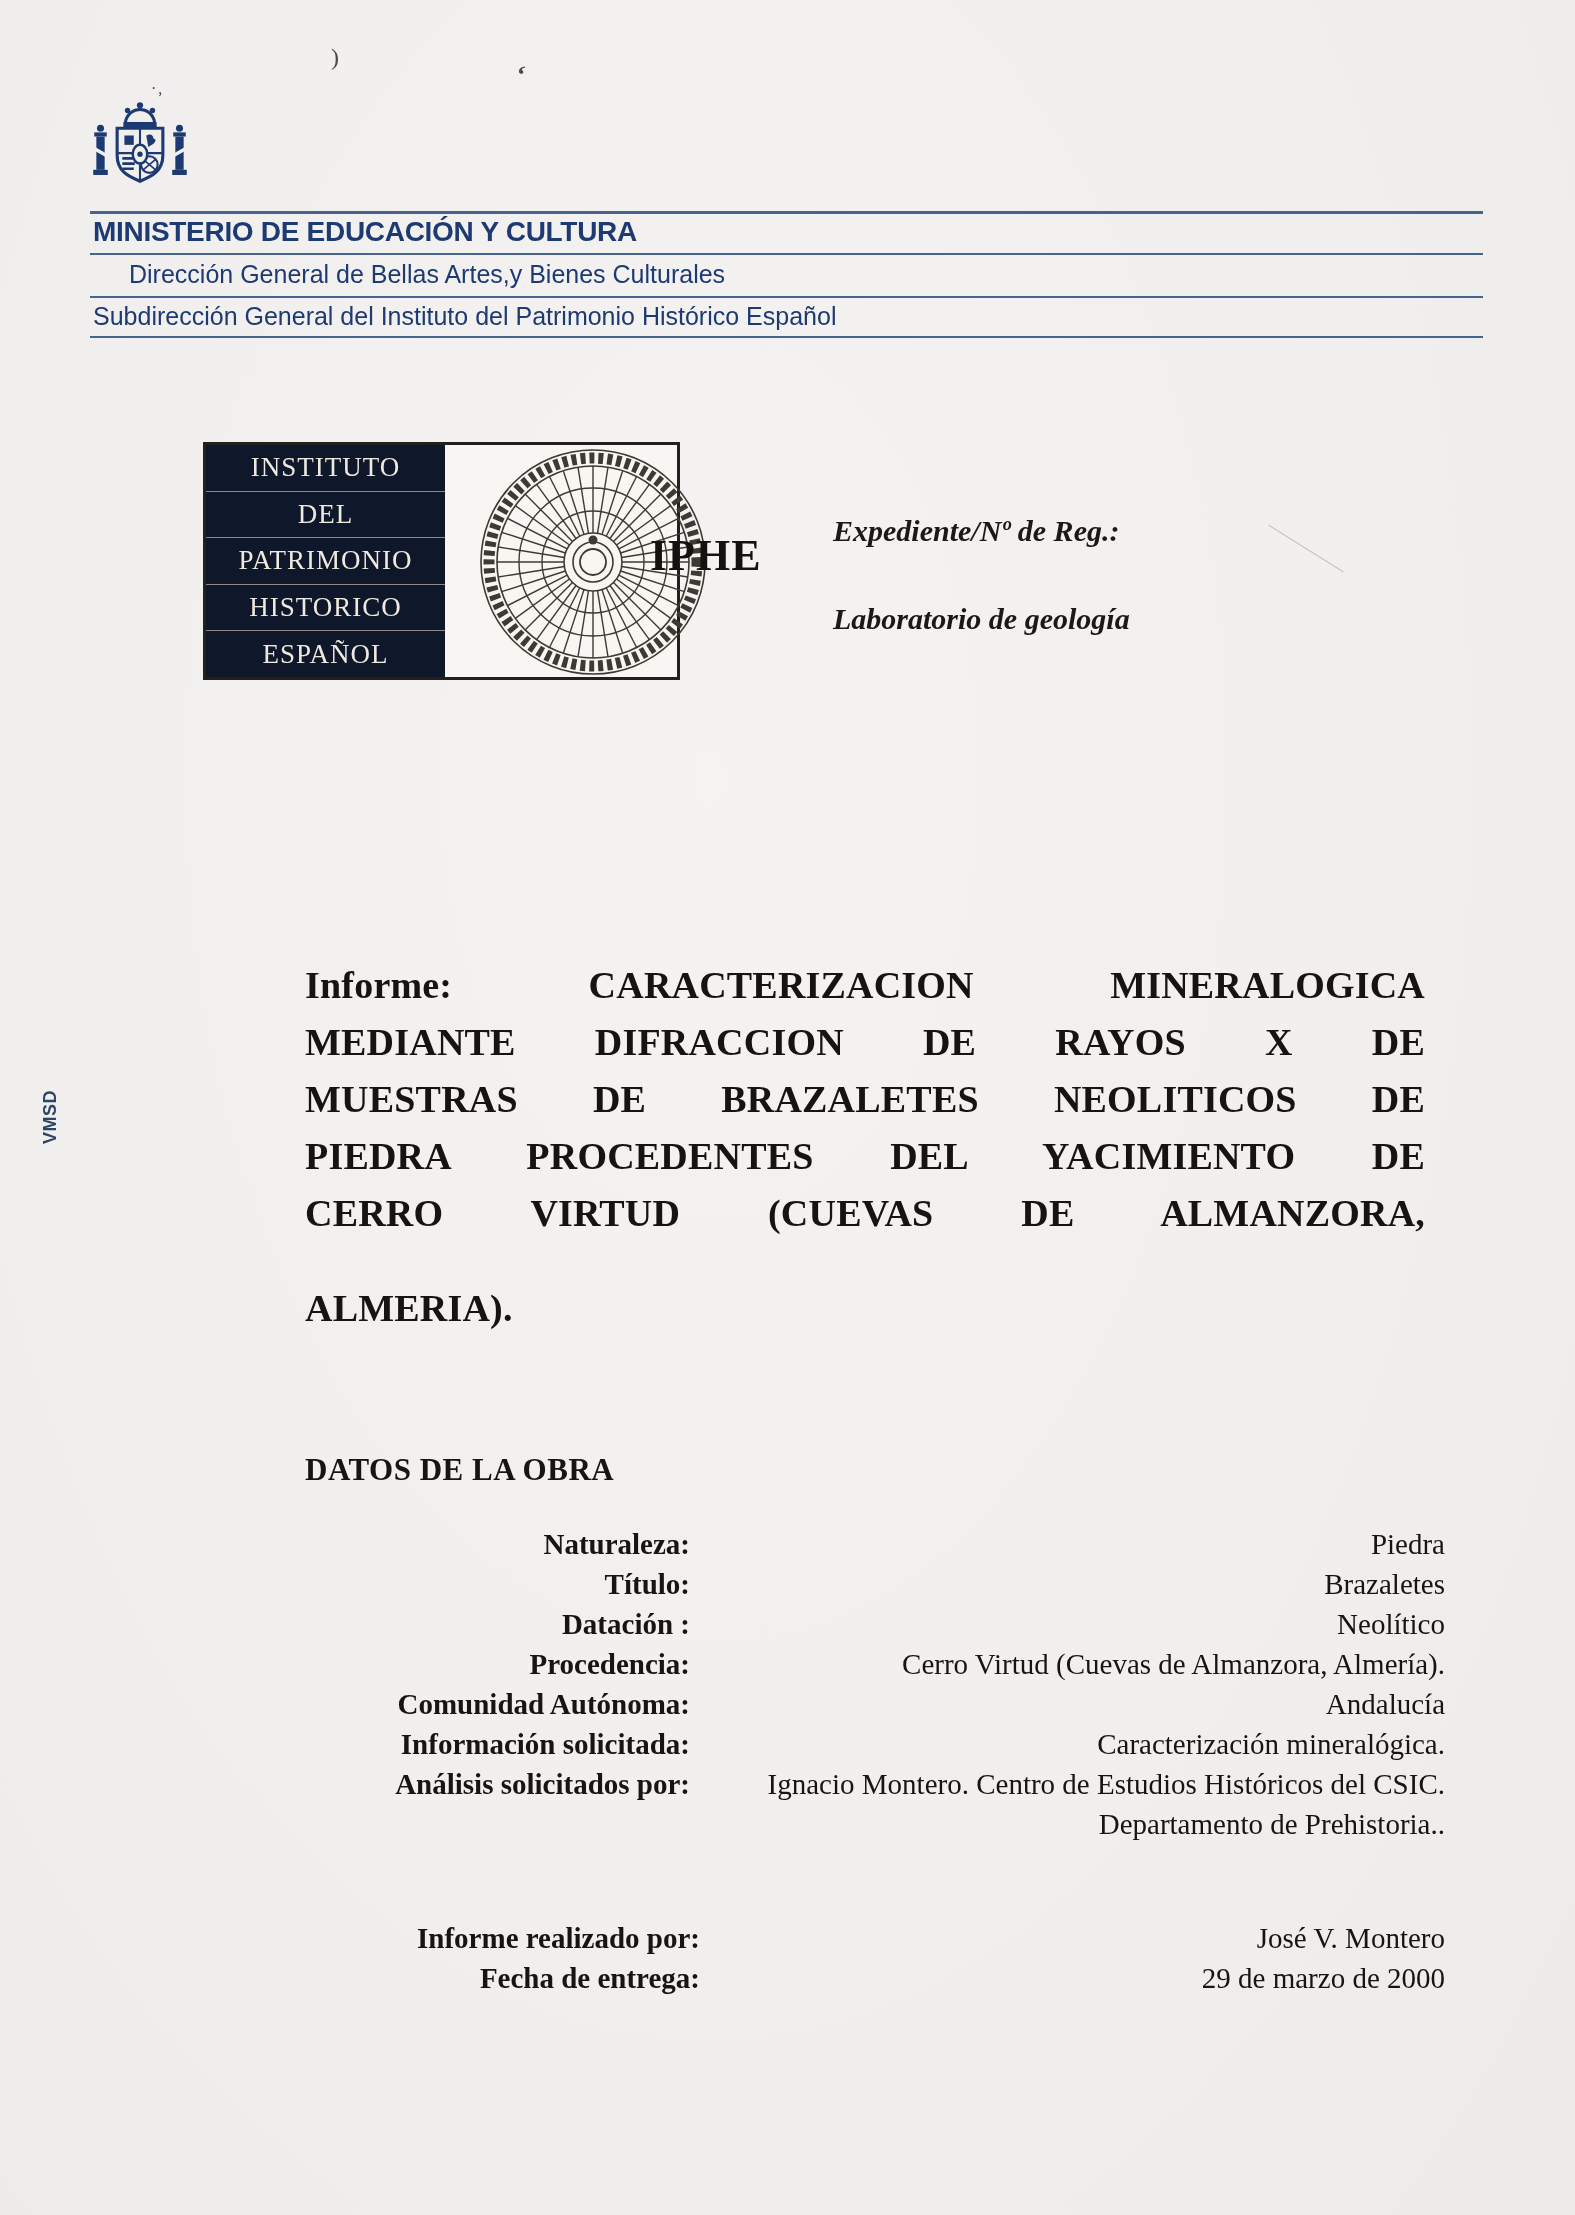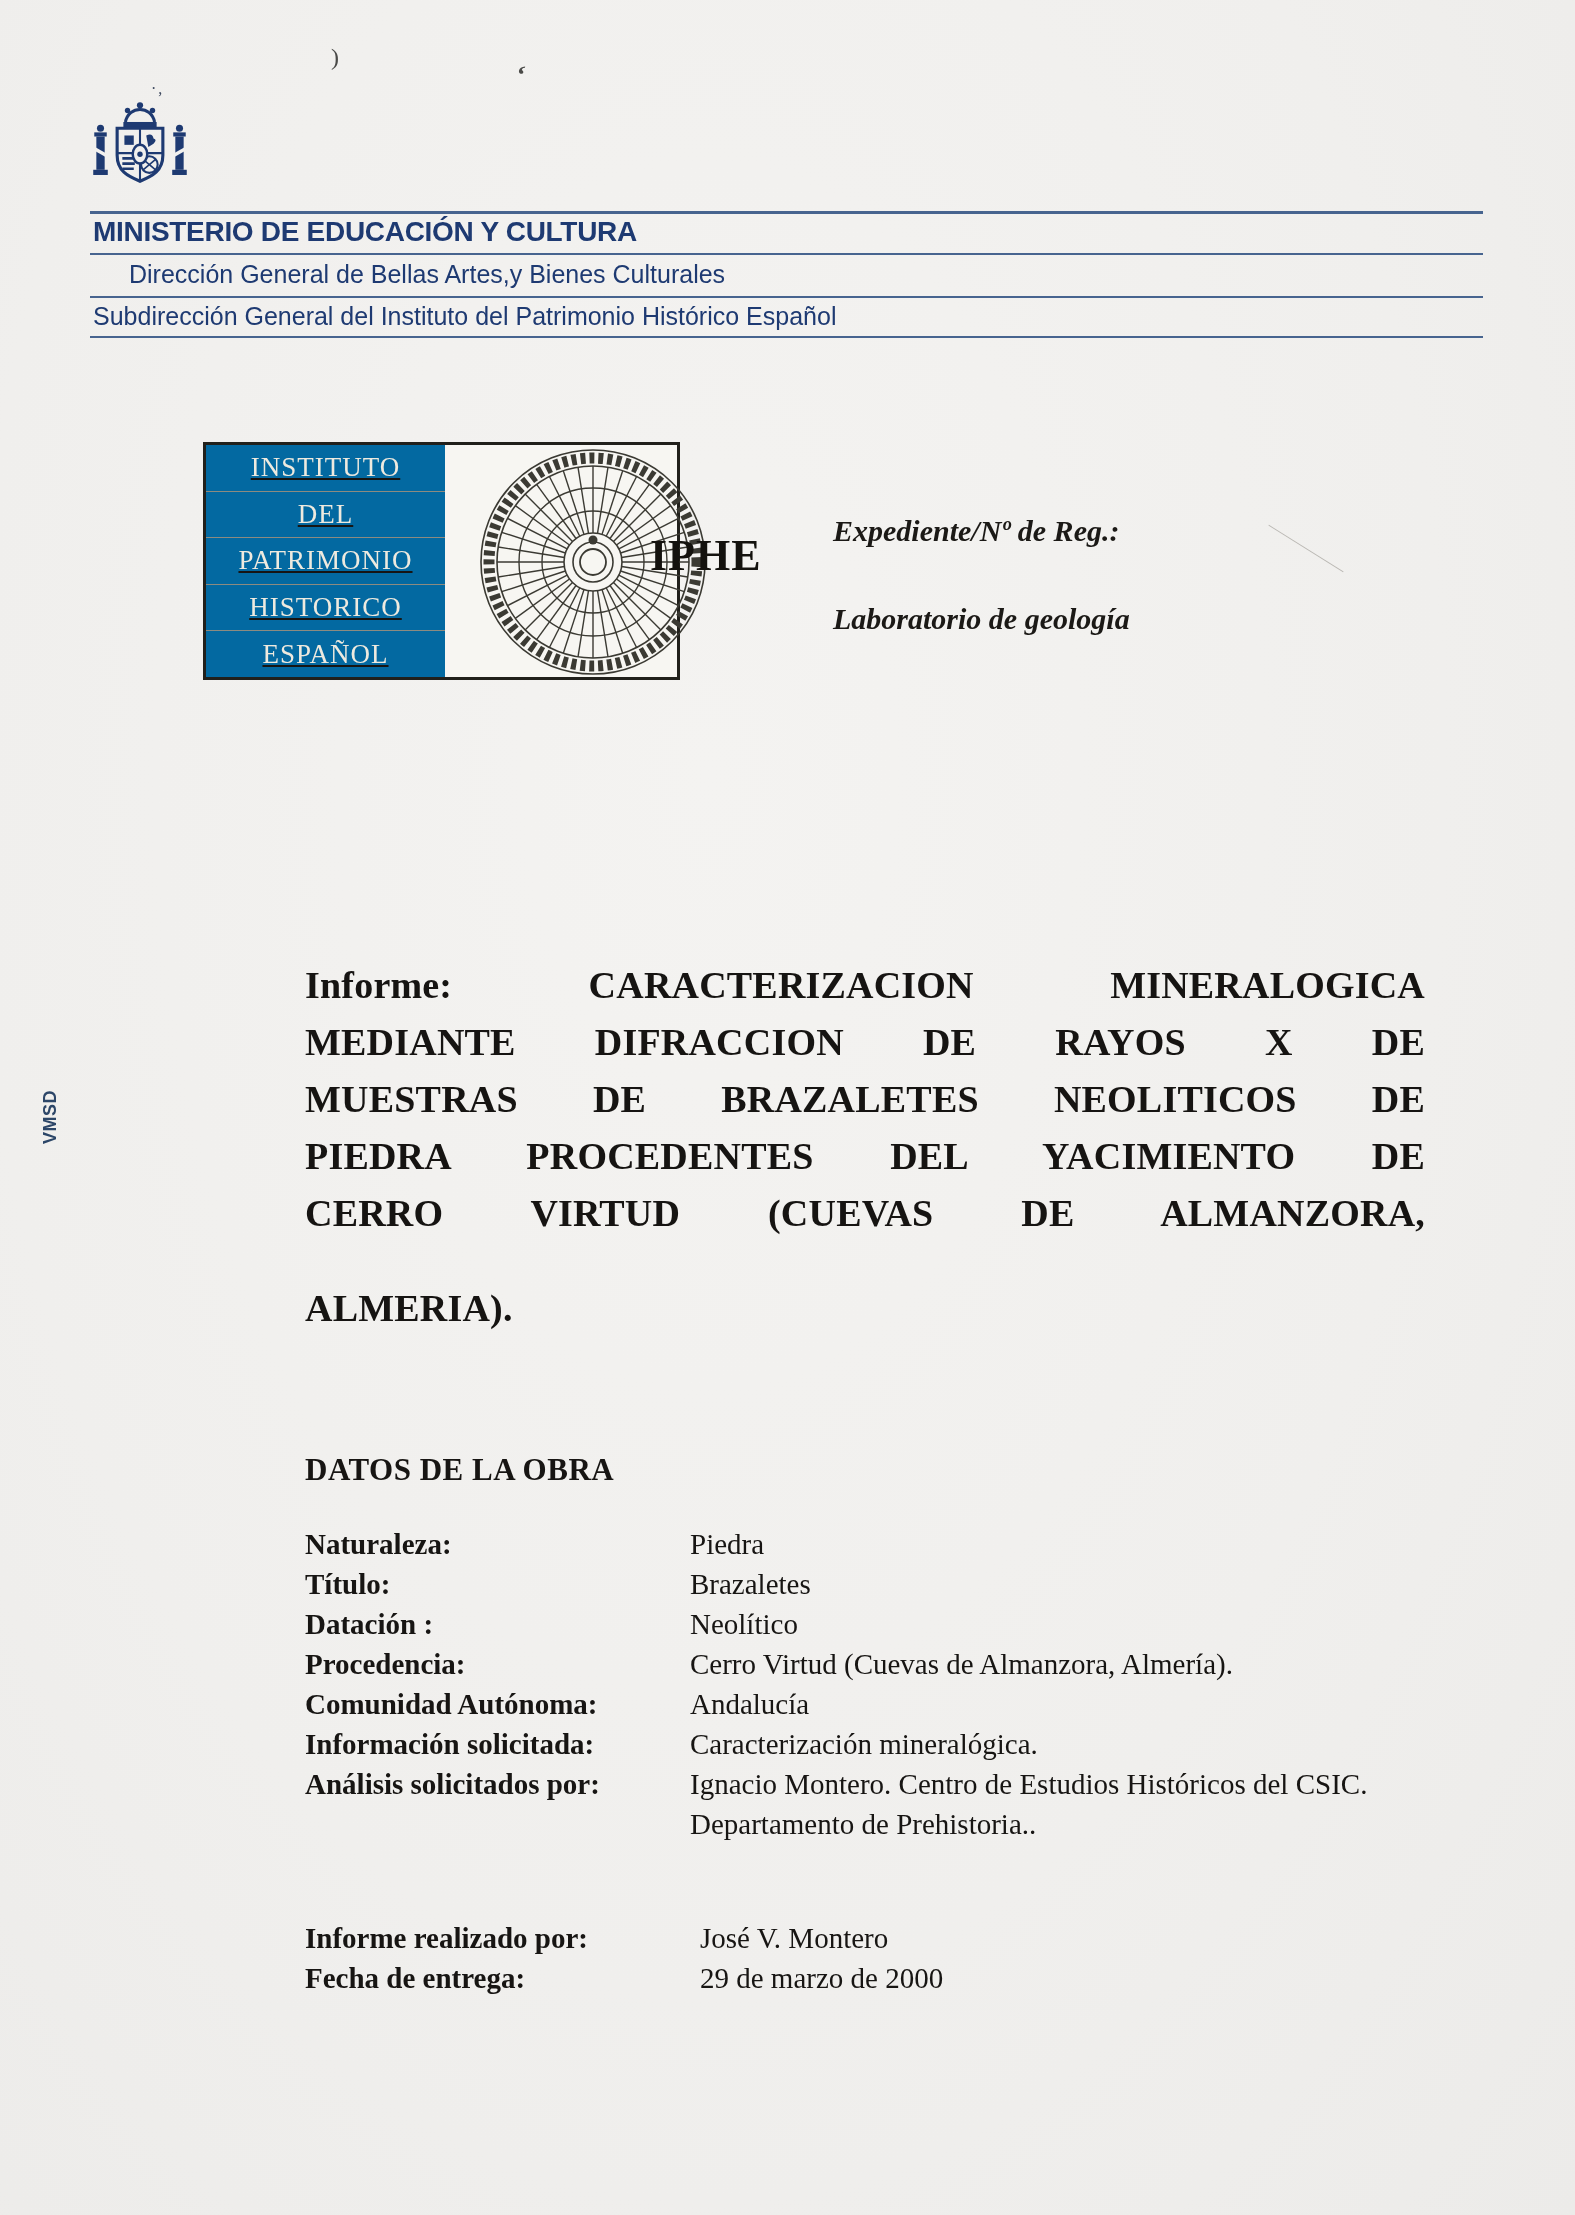--- a/index.html
+++ b/index.html
@@ -31,21 +31,21 @@
   .rule.r3 { top:296px; }
   .rule.r4 { top:336px; }
   .hdr-text { position:absolute; left:93px; font-family:"Liberation Sans", sans-serif; }
   .ministry { top:216px; font-size:28px; font-weight:bold; letter-spacing:-0.3px; }
   .dir      { top:260px; font-size:25px;margin-left:36px; }
   .subdir   { top:302px; font-size:25px; }
 
   
   .iphe-box { position:absolute; left:203px; top:442px; width:477px; height:238px;
               border:3px solid #21201b; background:#f7f6f2; display:flex; }
-  .iphe-left { width:239px; height:100%; background:#0369a1; display:flex; flex-direction:column;text-decoration:underline; }
+  .iphe-left { width:239px; height:100%; background:#0f172a; display:flex; flex-direction:column; }
   .iphe-row { flex:1; display:flex; align-items:center; justify-content:center;
               color:#eeeadf; font-size:27px; letter-spacing:1px; border-bottom:1px solid #8d8b80; }
   .iphe-row:last-child { border-bottom:none; }
   .iphe-right { position:relative; flex:1;margin-left:33px; }
   .rosette { position:absolute; left:-3px; top:-2px; }
   .iphe-acronym { position:absolute; left:172px; top:85px; font-size:44px; font-weight:600;
                   color:#14120e; letter-spacing:1px; }
 
   
   .ref { position:absolute; left:833px; font-size:30px; font-weight:bold; color:#1b1916;font-style:italic; }
@@ -61,21 +61,21 @@
   
   .title { position:absolute; left:305px; top:957px; width:1120px; }
   .title-line { font-size:38px; font-weight:bold; line-height:57px; color:#161412;
                 text-align:justify; text-align-last:justify; letter-spacing:0.2px; }
   .title-line.last { text-align-last:left;margin-top:38px; }
 
   
   .datos-heading { position:absolute; left:305px; top:1452px;
                    font-size:31px; font-weight:bold; letter-spacing:0.5px; }
   .fields { position:absolute; left:305px; top:1524px; width:1140px; }
-  .frow { display:grid; grid-template-columns:385px 1fr; }
+  .frow { display:grid; grid-template-columns:385px 1fr;text-align:right; }
   .flabel { font-size:29px; font-weight:bold; line-height:40px; }
   .fvalue { font-size:29px; line-height:40px; }
 
   .delivery { position:absolute; left:305px; top:1918px; width:1140px; }
   .delivery .frow { grid-template-columns:395px 1fr; }
 </style>
 </head>
 <body>
 
 <div class="page">

